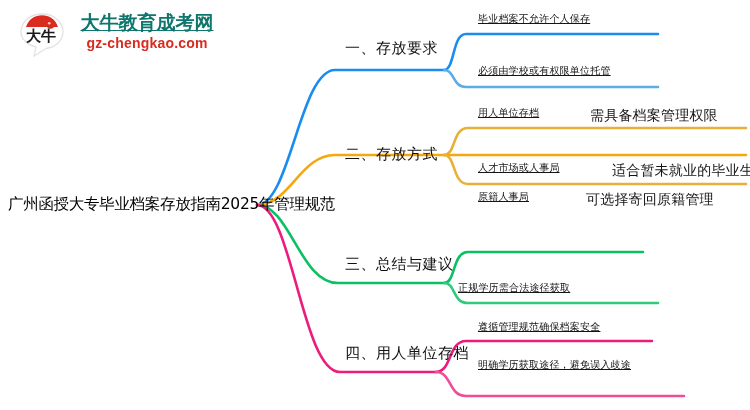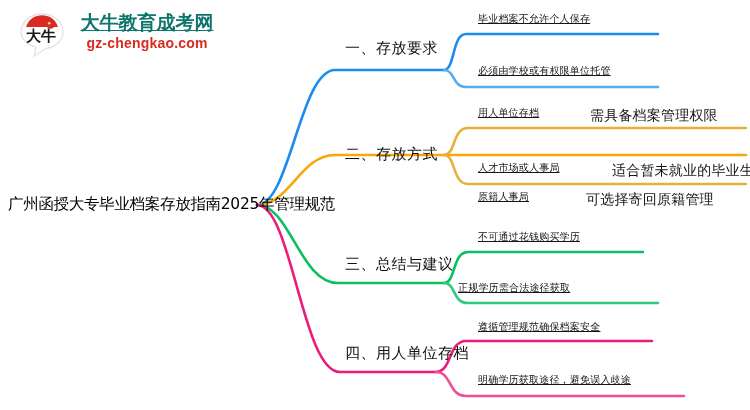--- a/index.html
+++ b/index.html
@@ -159,20 +159,19 @@
   <div class="node-text leaf-label" style="left:478px; top:108px;">用人单位存档</div>
   <div class="node-text leaf-desc" style="left:590px; top:108px;">需具备档案管理权限</div>
 
   <div class="node-text leaf-label" style="left:478px; top:163px;text-align:center;">人才市场或人事局</div>
   <div class="node-text leaf-desc" style="left:612px; top:163px;">适合暂未就业的毕业生</div>
 
   <div class="node-text leaf-label" style="left:478px; top:192px;">原籍人事局</div>
   <div class="node-text leaf-desc" style="left:586px; top:192px;">可选择寄回原籍管理</div>
 
   <div class="node-text branch-label" style="left:345px; top:257px;">三、总结与建议</div>
-  <div class="node-text leaf-label" style="left:478px; top:232px;">不可通过花钱购买学历</div>
   <div class="node-text leaf-label" style="left:458px; top:283px;">正规学历需合法途径获取</div>
 
   <div class="node-text branch-label" style="left:345px; top:346px;">四、用人单位存档</div>
   <div class="node-text leaf-label" style="left:478px; top:322px;">遵循管理规范确保档案安全</div>
-  <div class="node-text leaf-label" style="left:478px; top:375px;">明确学历获取途径，避免误入歧途</div>
+  <div class="node-text leaf-label" style="left:478px; top:360px;">明确学历获取途径，避免误入歧途</div>
 
 </div>
 
 </body></html>

